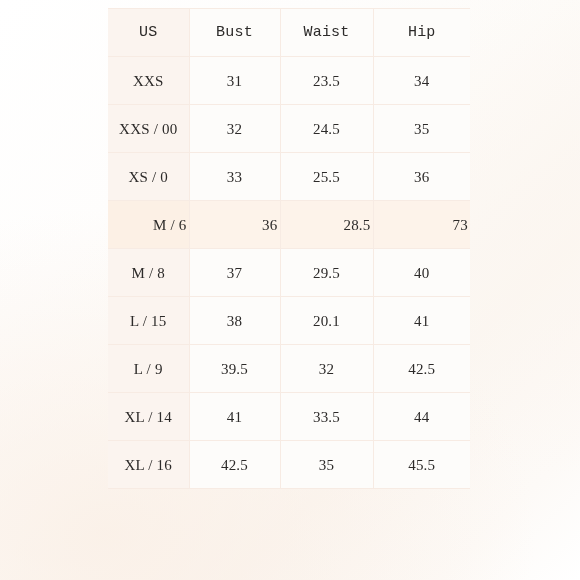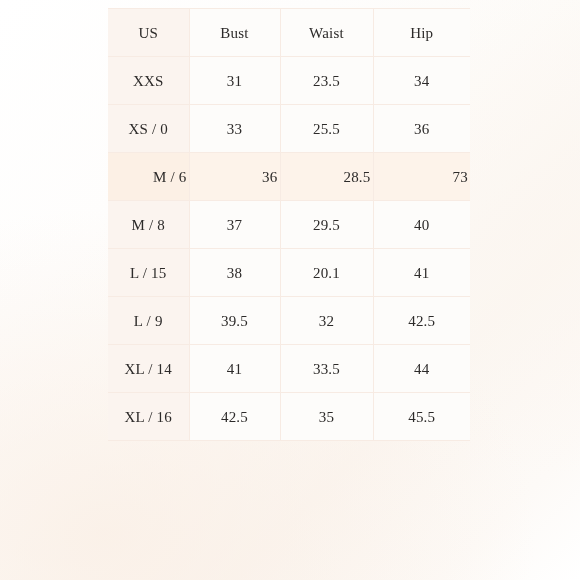--- a/index.html
+++ b/index.html
@@ -76,20 +76,21 @@
     box-sizing: border-box;
   }
 
   table.size-chart th:last-child,
   table.size-chart td:last-child {
     border-right: none;
   }
 
   table.size-chart thead th {
     border-top: 1px solid #f7ebe3;
+    font-family: Liberation Mono, monospace;
   }
 
   
   table.size-chart th.col-label,
   table.size-chart td.col-label {
     background: #fbf4ef;
   }
 
   
   table.size-chart tr.row-highlight td {
@@ -120,20 +121,26 @@
           <th>Waist</th>
           <th>Hip</th>
         </tr>
       </thead>
       <tbody id="chart-body">
           <tr>
             <td class="col-label">XXS</td>
             <td>31</td>
             <td>23.5</td>
             <td>34</td>
+          </tr>
+          <tr>
+            <td class="col-label">XXS / 00</td>
+            <td>32</td>
+            <td>24.5</td>
+            <td>35</td>
           </tr>
           <tr>
             <td class="col-label">XS / 0</td>
             <td>33</td>
             <td>25.5</td>
             <td>36</td>
           </tr>
           <tr class="row-highlight">
             <td class="col-label">M / 6</td>
             <td>36</td>

